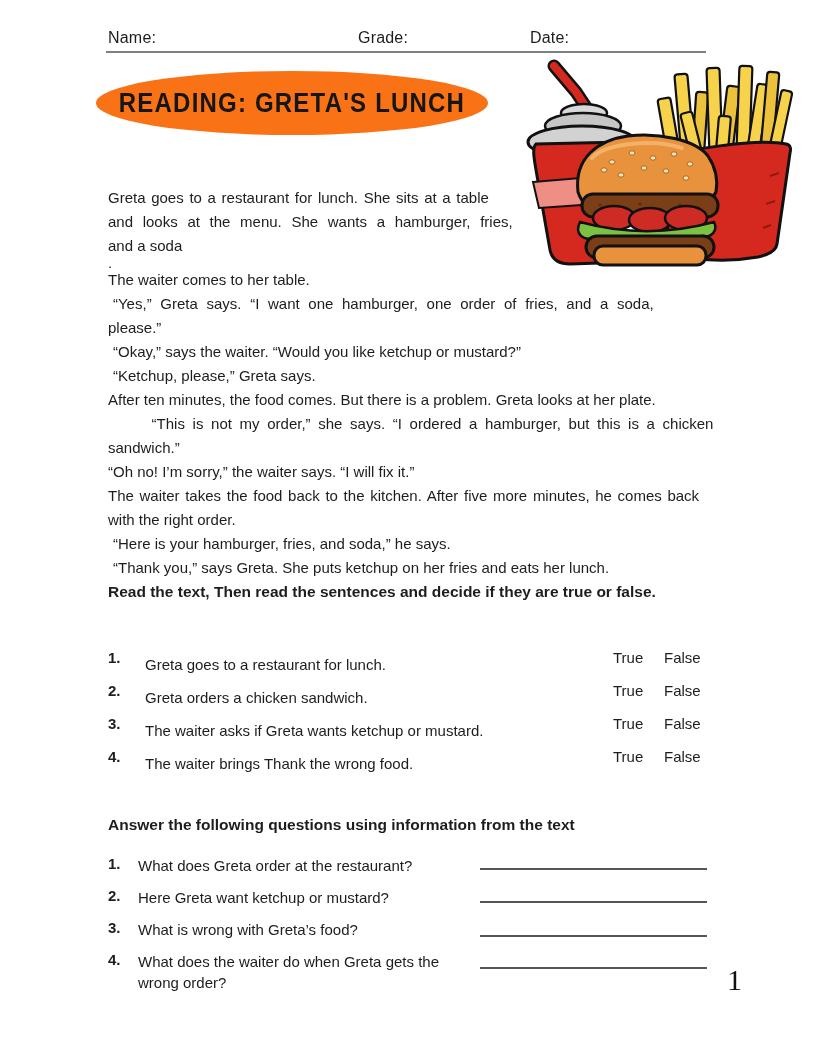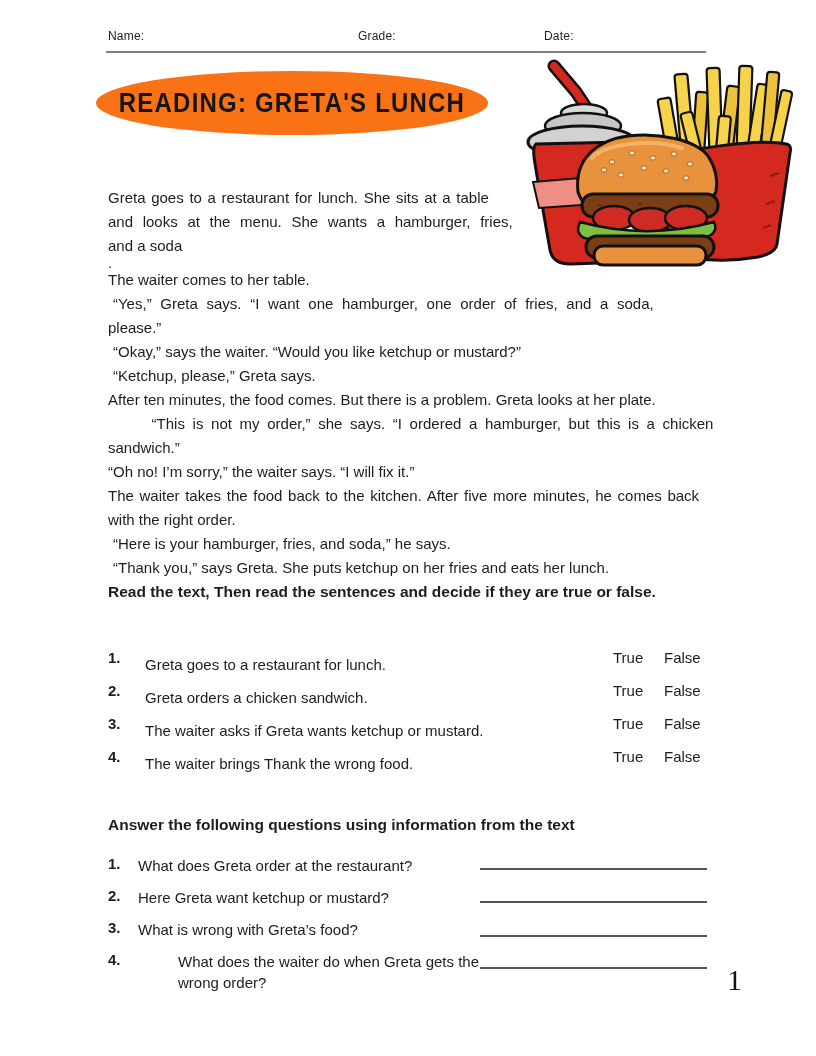--- a/index.html
+++ b/index.html
@@ -3,21 +3,21 @@
 <meta charset="utf-8">
 <style>
   * { margin:0; padding:0; box-sizing:border-box; }
   html,body { background:#fff; }
   .page {
     position:relative; width:816px; height:1056px; background:#ffffff;
     font-family:"Liberation Sans", sans-serif; color:#1d1d1d; overflow:hidden;
   }
 
   
-  .hdr-label { position:absolute; top:29px; font-size:12px; letter-spacing:.2px; }
+  .hdr-label { position:absolute; top:29px; font-size:16px; letter-spacing:.2px; }
   .hdr-rule { position:absolute; left:106px; top:51px; width:600px; height:2px; background:#7f7f7f; }
 
   
   .title-oval {
     position:absolute; left:96px; top:71px; width:392px; height:64px;
     background:#f97316; border-radius:50%;
     display:flex; align-items:center; justify-content:center;
   }
   .title-text {
     font-weight:bold; font-size:24px; letter-spacing:1.2px; white-space:nowrap;
@@ -48,40 +48,40 @@
   .tf-text { position:absolute; left:37px; white-space:nowrap;margin-top:7px; }
   .tf-true { position:absolute; left:505px; cursor:pointer; }
   .tf-false { position:absolute; left:556px; cursor:pointer; }
 
   
   .q-head { position:absolute; left:108px; top:816px; font-weight:bold; font-size:15.5px; white-space:nowrap; }
   .qs { position:absolute; left:108px; top:855px; width:380px; font-size:15px; }
   .q-row { position:absolute; left:0; width:100%; }
   .q-num { position:absolute; left:0; font-weight:bold; }
   .q-text { display:block; margin-left:30px; line-height:21px; white-space:nowrap; }
-  .q-text .ln { white-space:nowrap;margin-left:40px; }
+  .q-text .ln { white-space:nowrap; }
 
   .answer-line { position:absolute; left:480px; width:227px; height:2px; background:#555; }
 
   .page-num {
     position:absolute; left:727px; top:963px;
     font-family:"Liberation Serif", serif; font-size:30px; color:#111;
   }
 
   
   .illustration { position:absolute; left:520px; top:58px; width:278px; height:209px; }
 </style>
 </head>
 <body>
 
 <div class="page">
 
   <span class="hdr-label" style="left:108px">Name:</span>
   <span class="hdr-label" style="left:358px">Grade:</span>
-  <span class="hdr-label" style="left:544px">Date:</span>
+  <span class="hdr-label" style="left:530px">Date:</span>
   <div class="hdr-rule"></div>
 
   <div class="title-oval">
     <span class="title-text">READING: GRETA'S LUNCH</span>
   </div>
 
   <svg class="illustration" viewBox="0 0 278 209">
 
     <g>
       <path d="M34,8 L56,34 L72,58" fill="none" stroke="#111" stroke-width="13" stroke-linecap="round"></path>

